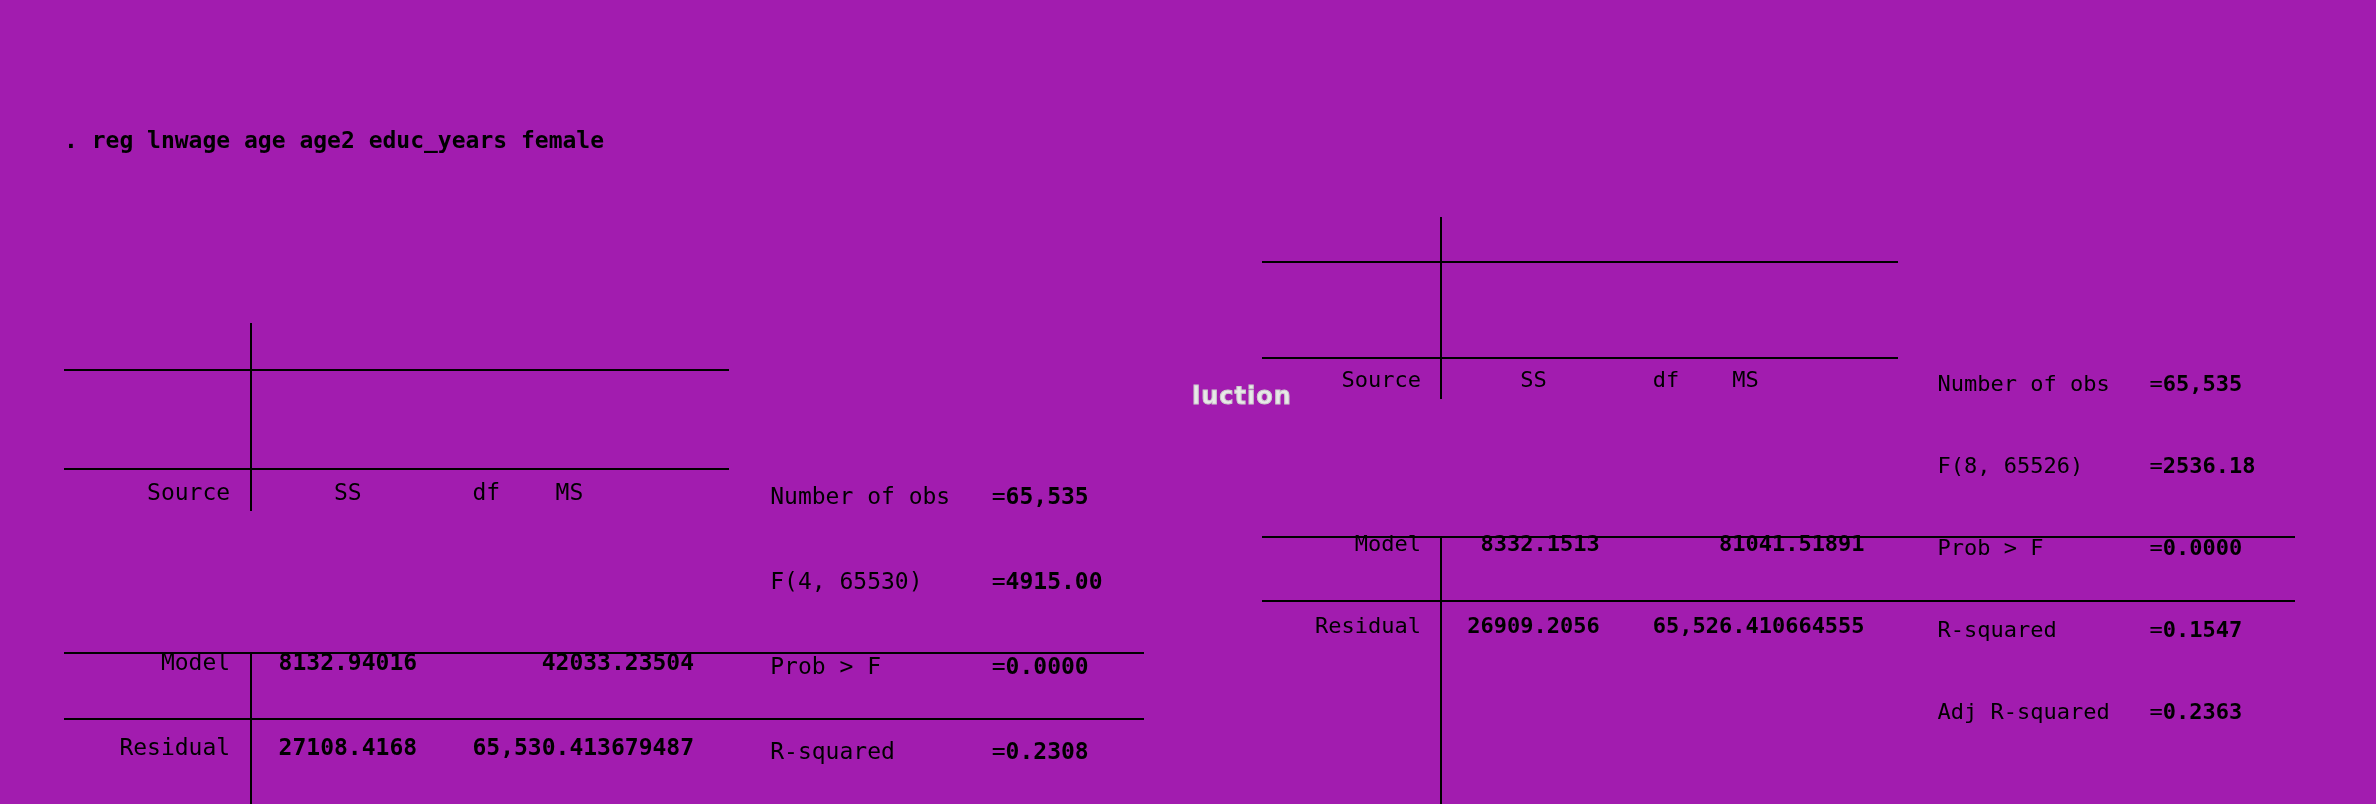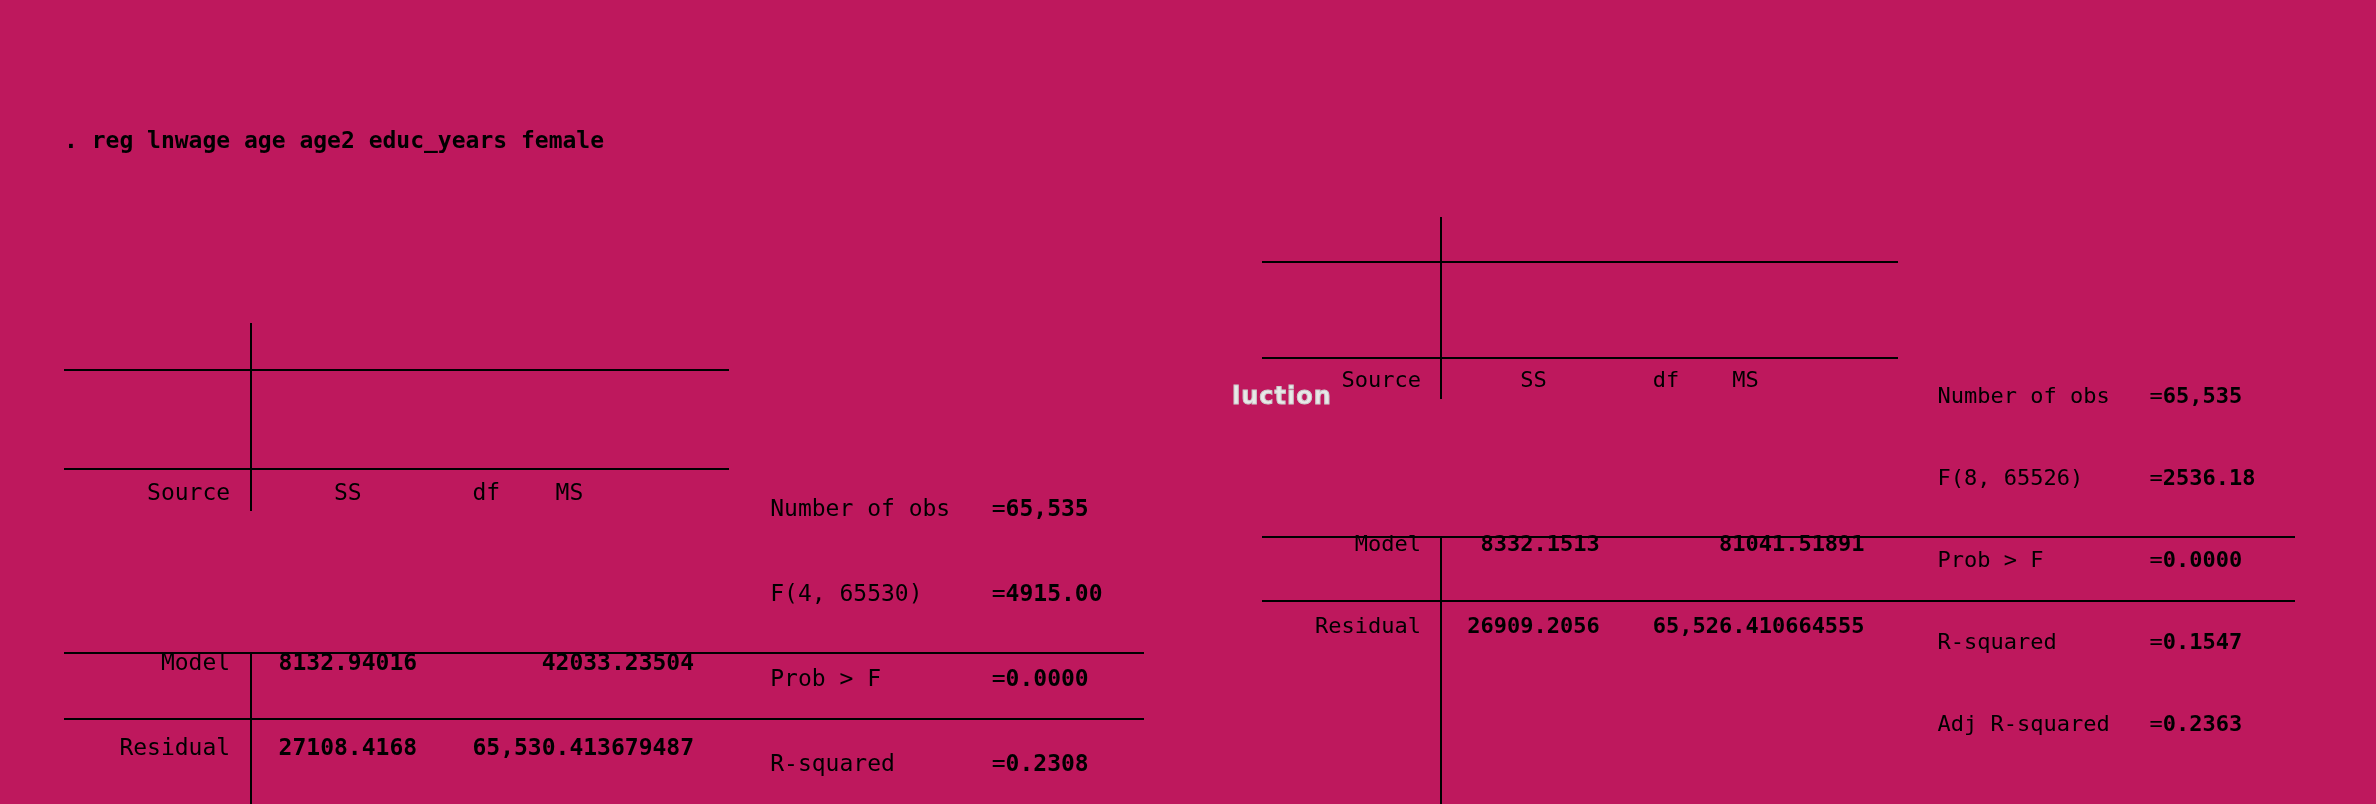--- a/index.html
+++ b/index.html
@@ -1,19 +1,19 @@
 <!DOCTYPE html>
 <html><head>
 <meta charset="utf-8">
 <style>
   * { margin:0; padding:0; box-sizing:border-box; }
   html,body { background:#ffffff; }
   #canvas {
     position:relative; width:2376px; height:804px;
-    background:#be185d; overflow:hidden;
+    background:#a21caf; overflow:hidden;
     font-family:"DejaVu Sans Mono", monospace;
     color:#000000;
   }
   .block { position:absolute; white-space:pre; }
   .block-l { left:64px;  top:72px;  font-size:23px; --lh:33px; }
   .block-r { left:1262px; top:57px; font-size:22px; --lh:32px; }
 
   .cmd { height:var(--lh); line-height:var(--lh); font-weight:bold; }
   .spacer { height:var(--lh); }
 
@@ -29,21 +29,21 @@
 
   
   .c-ss { width:10ch; text-align:right; flex:none; }
   .c-df { width:10ch; text-align:right; flex:none; }
   .c-ms { width:12ch; flex:none; }
   .h-ss { width:10ch; text-align:center; flex:none; }
   .h-df { width:10ch; text-align:center;  flex:none; }
   .h-ms { width:12ch; padding-right:2ch; flex:none; }
 
   
-  .stats { position:absolute; left:51ch; top:16px; display:flex; height:var(--lh); line-height:var(--lh); }
+  .stats { position:absolute; left:51ch; top:4px; display:flex; height:var(--lh); line-height:var(--lh); }
   .s-lbl { width:16ch; text-align:left; flex:none; }
   .s-eq  { width:1ch; flex:none; }
   .s-val { width:11ch; text-align:left; flex:none; }
 
   .b { font-weight:bold; }
 
   
   .vbar { position:absolute; width:2px; background:#000; left:calc(13.5ch - 1px); }
   .hrule { position:absolute; left:0; height:2px; background:#000; }
   .w48 { width:48ch; }
@@ -52,21 +52,21 @@
   .anova-sec .vbar { top:3px; height:calc(6 * var(--lh) - 10px); }
   .anova-sec .hr1 { top:calc(1.5 * var(--lh) - 1px); }
   .anova-sec .hr2 { top:calc(4.5 * var(--lh) - 1px); }
 
   .coef-sec .hr-top { top:calc(0.5 * var(--lh) - 1px); }
   .coef-sec .hr-mid { top:calc(2.5 * var(--lh) - 1px); }
   .coef-sec.rows5 .vbar { top:calc(0.5 * var(--lh) - 1px); height:calc(8 * var(--lh) + 2px); }
   .coef-sec.rows9 .vbar { top:calc(0.5 * var(--lh) - 1px); height:calc(12 * var(--lh) + 2px); }
 
   .watermark {
-    position:absolute; left:1232px; top:382px;
+    position:absolute; left:1192px; top:382px;
     font-family:"DejaVu Sans", sans-serif;
     font-size:24px; font-weight:bold; letter-spacing:1px;
     color:#e9e9e9; -webkit-text-stroke:1px #cccccc;
   }
 </style>
 </head>
 <body>
 
 <div id="canvas">
 

